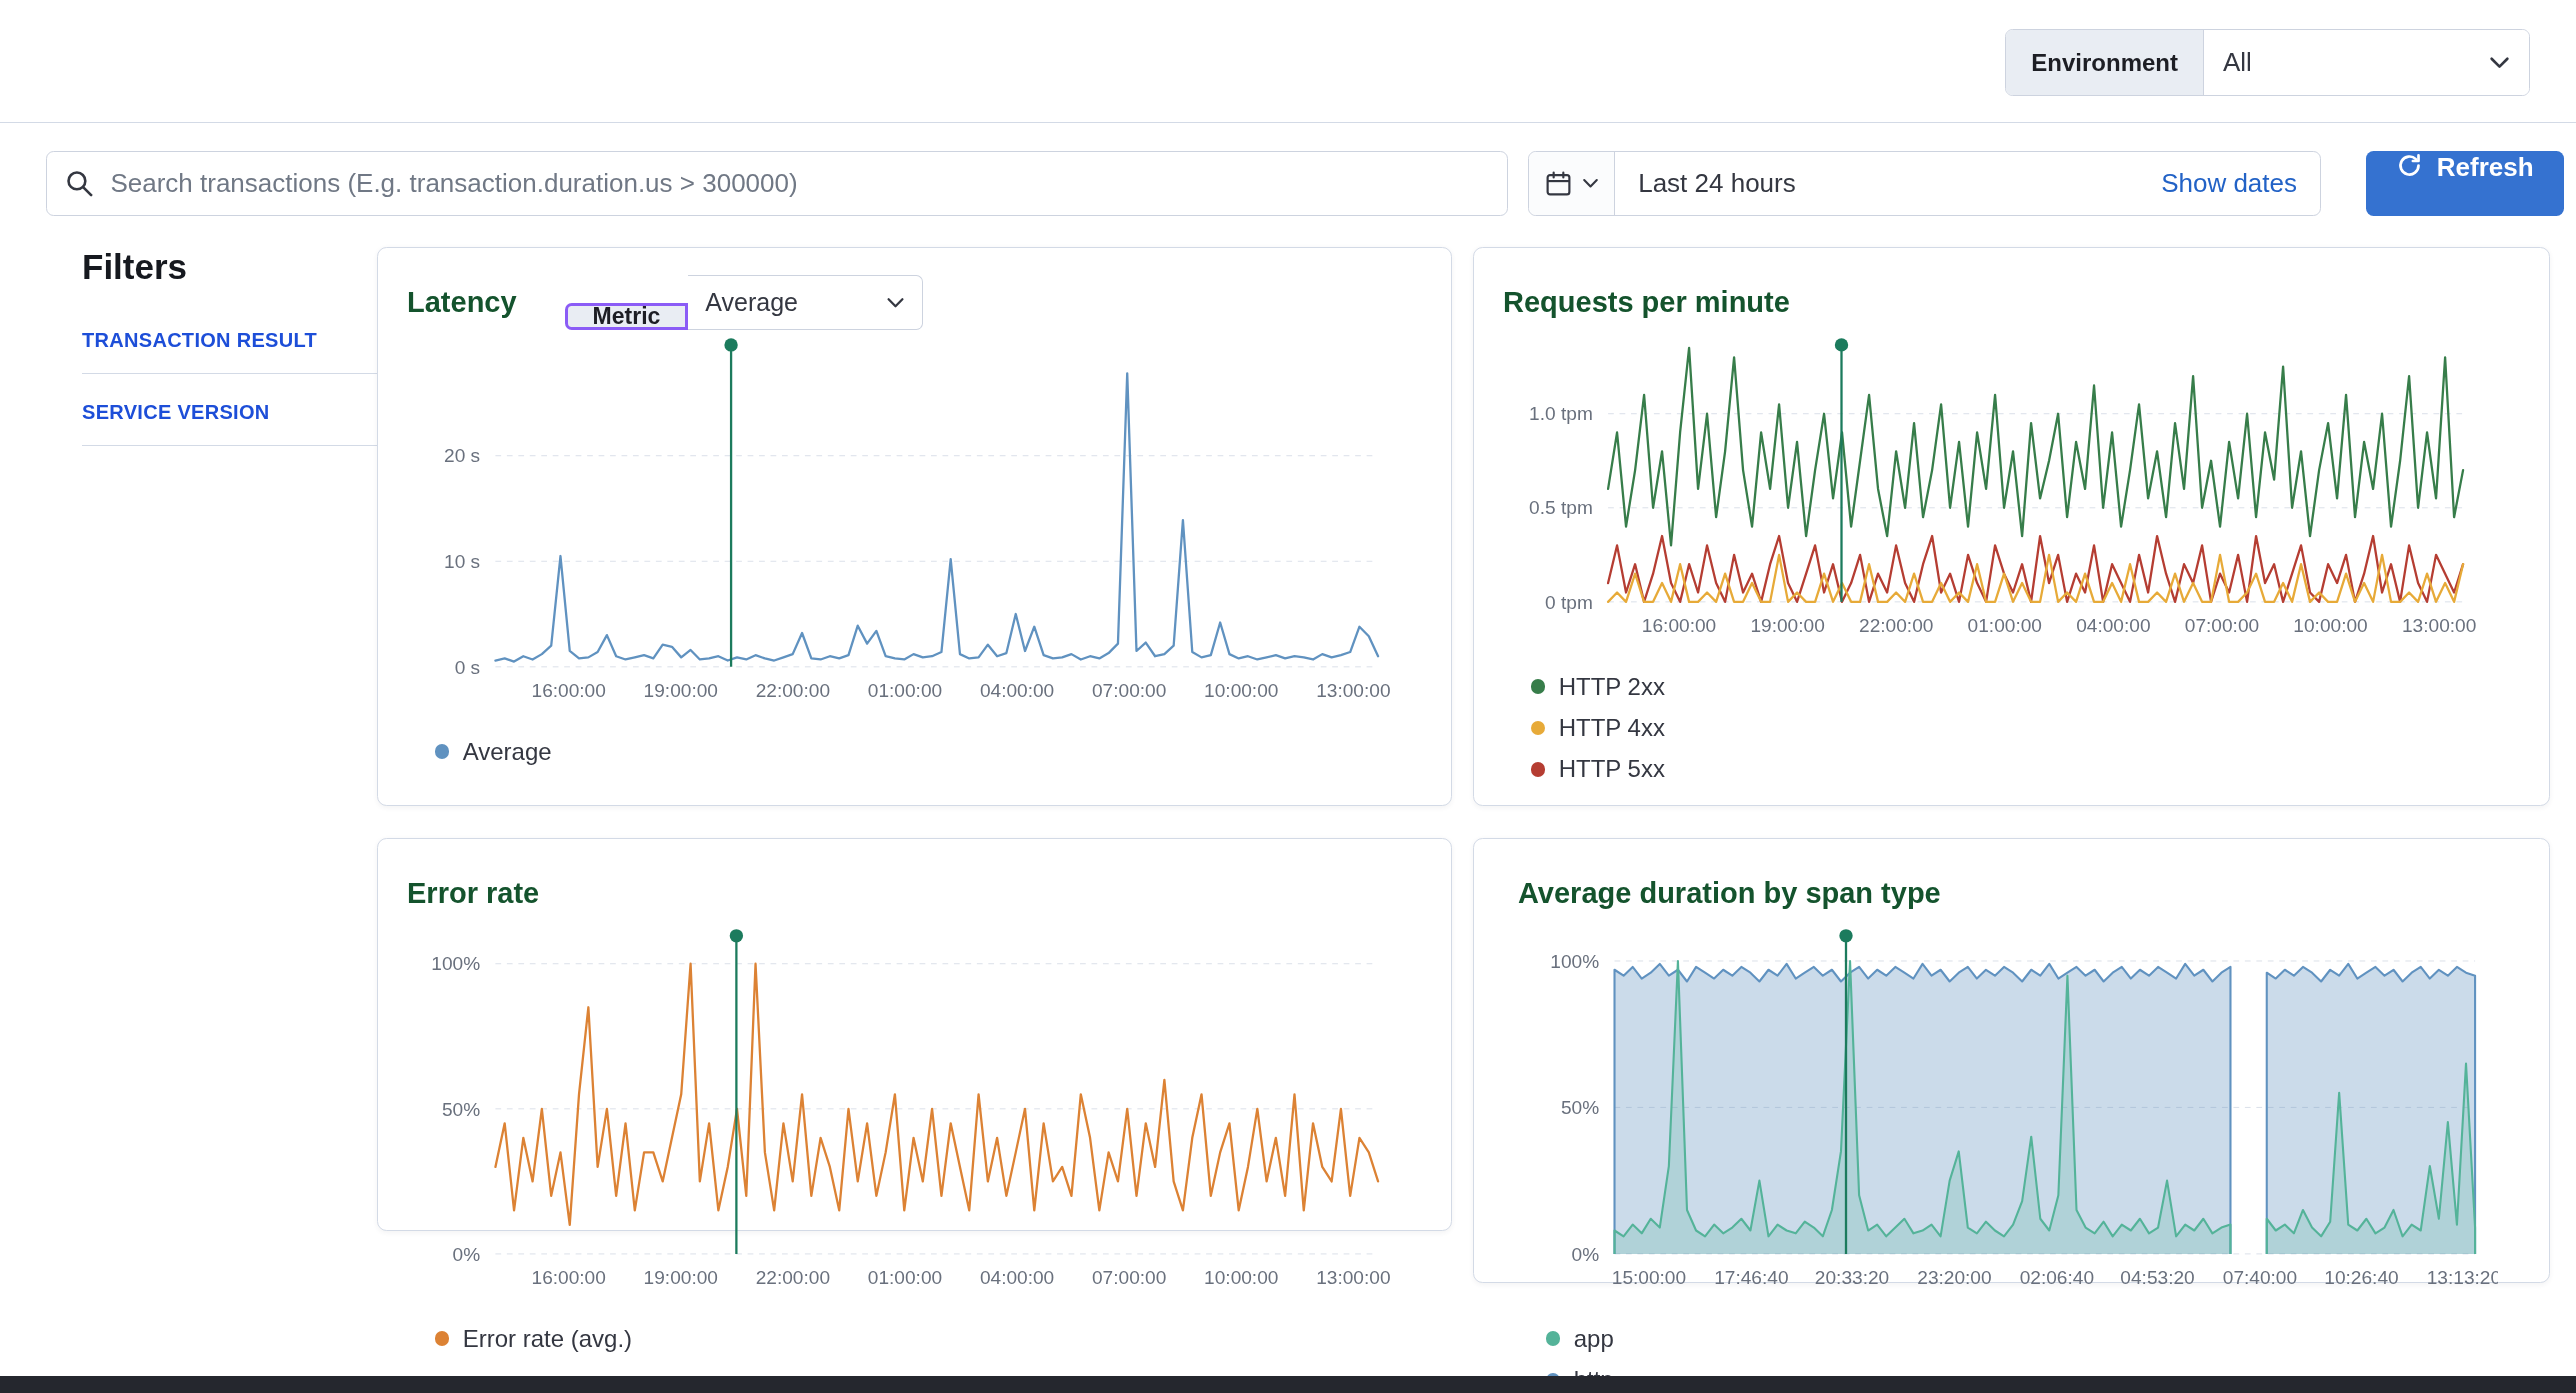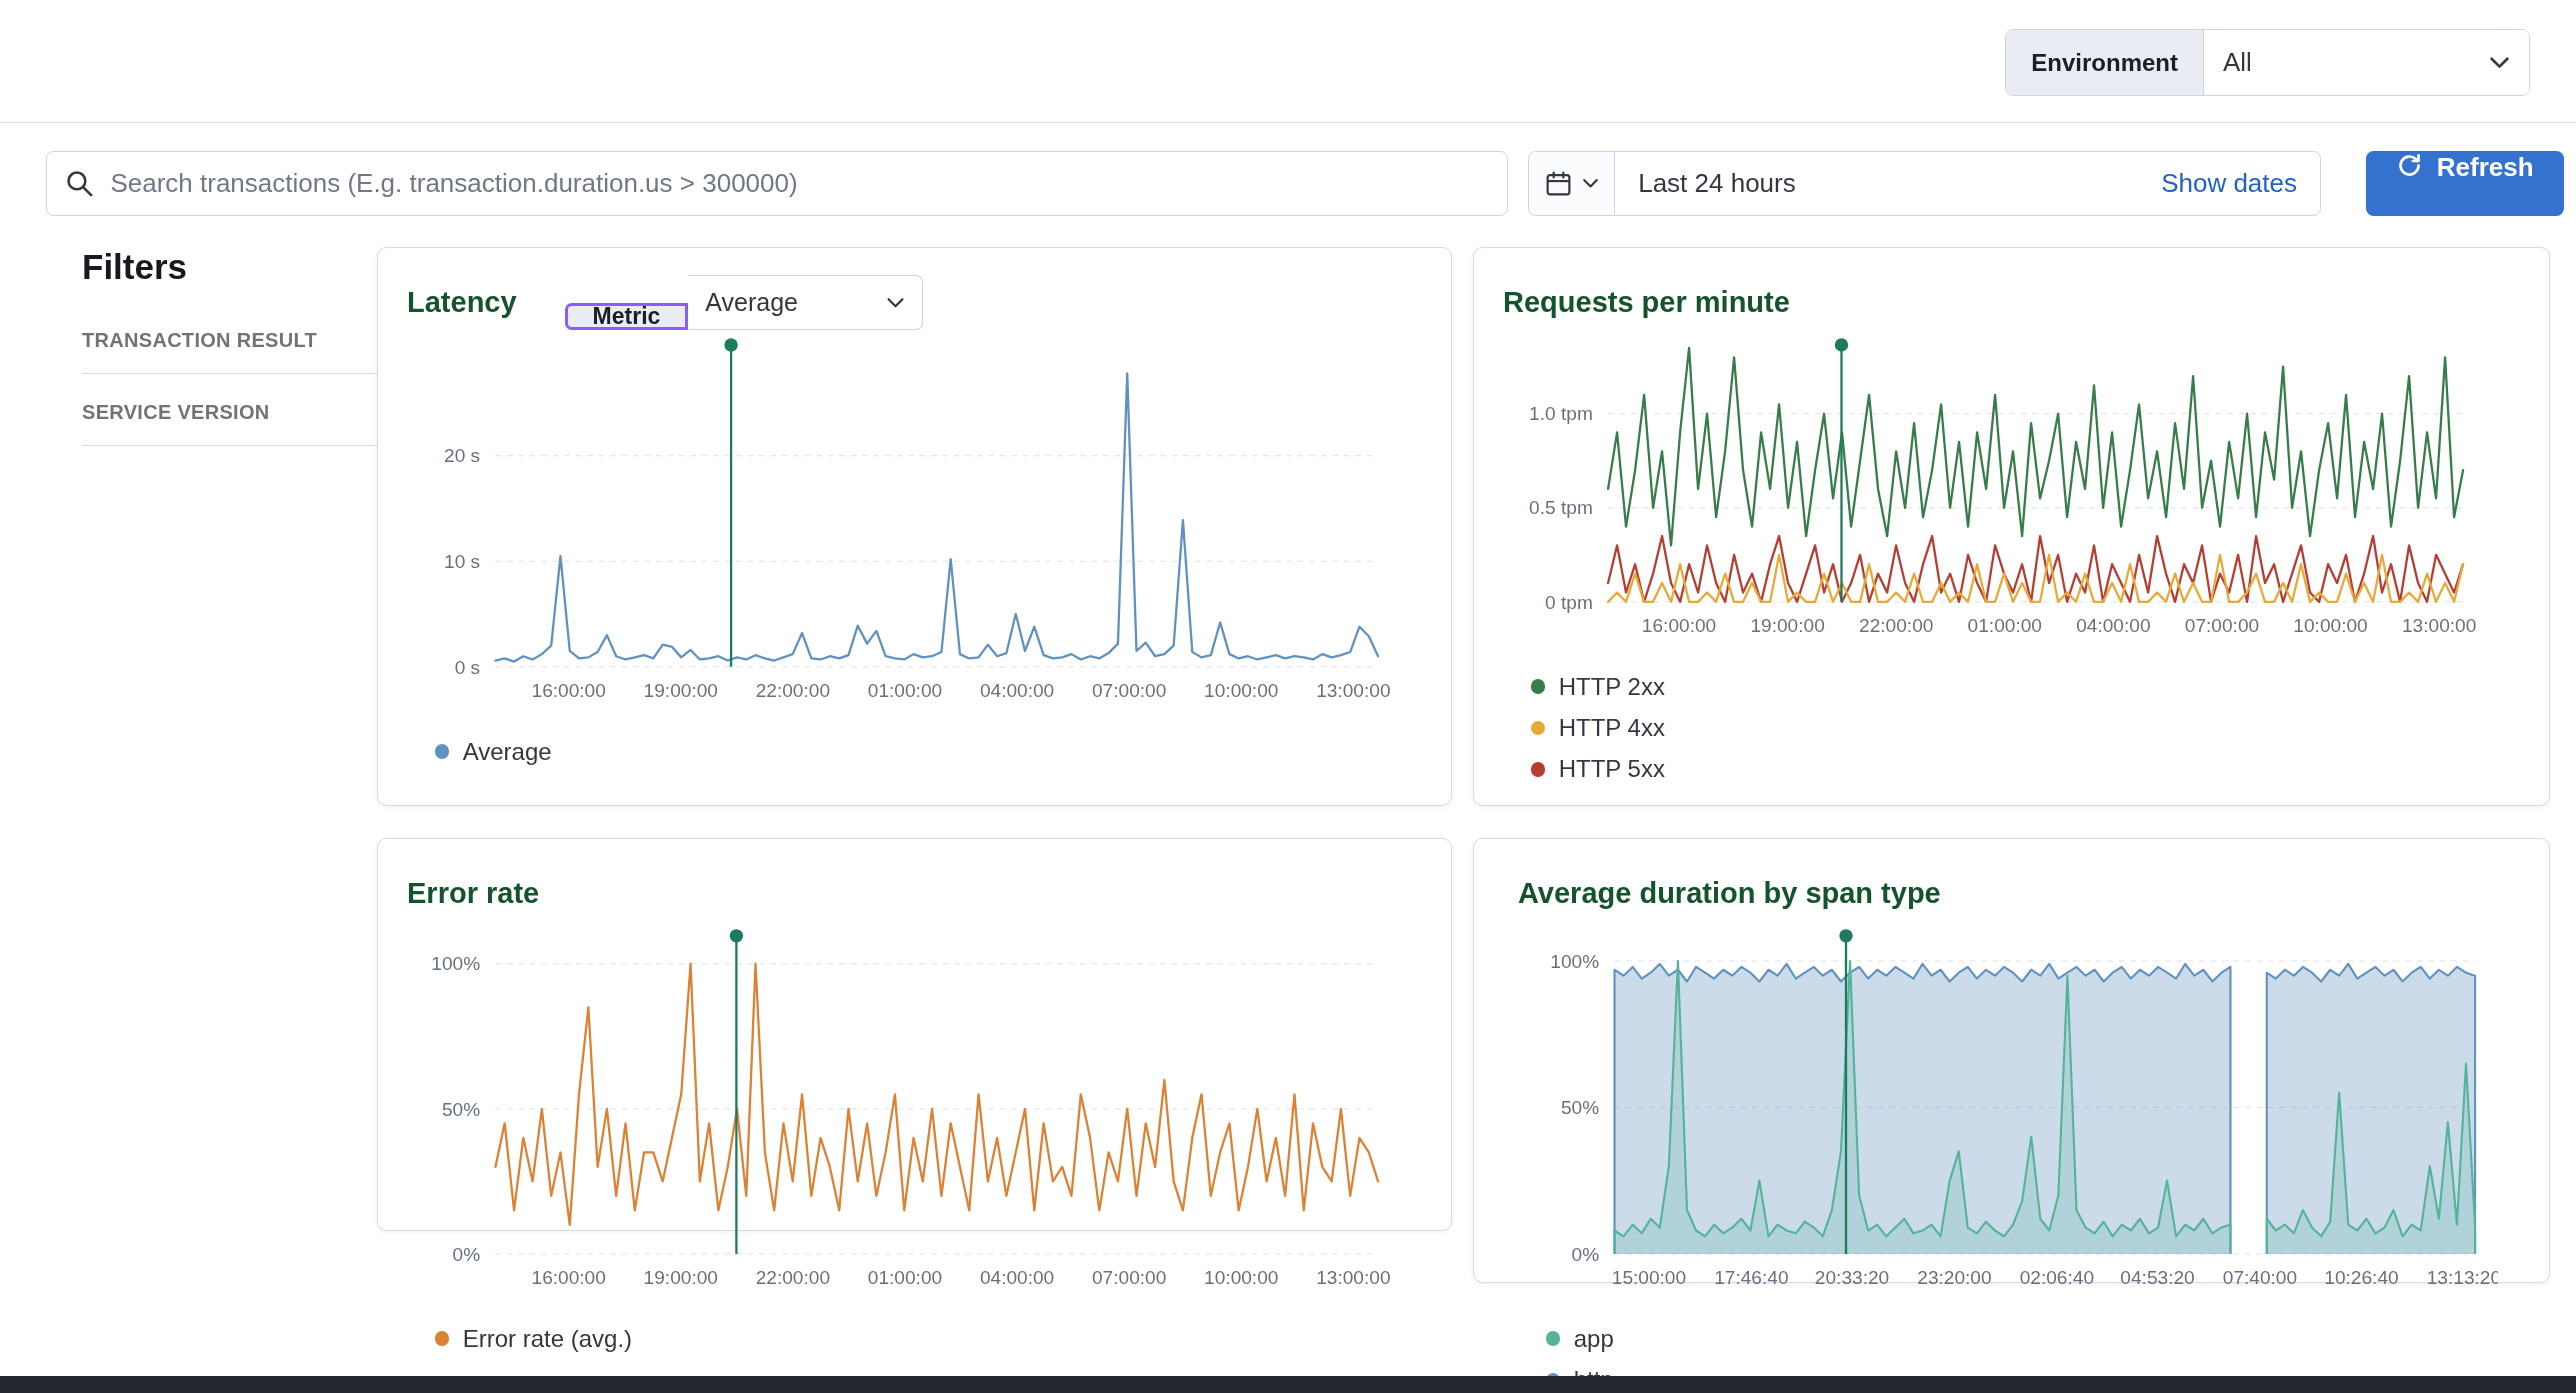--- a/index.html
+++ b/index.html
@@ -22,21 +22,21 @@
   .search-box input::placeholder{color:#707885;opacity:1;}
   .date-picker{position:absolute;left:1528px;top:151px;width:793px;height:65px;border:1px solid #cdd3df;border-radius:7.6px;display:flex;box-sizing:border-box;background:#fff;}
   .dp-cal{display:flex;align-items:center;gap:8.6px;padding:0 15.3px;background:#fbfcfd;border:none;border-right:1px solid #cdd3df;border-radius:7.6px 0 0 7.6px;cursor:pointer;font-family:inherit;}
   .dp-main{flex:1;display:flex;align-items:center;padding:0 23px;font-size:26px;color:#343741;cursor:pointer;}
   .show-dates{margin-left:auto;color:#2262c6;text-decoration:none;cursor:pointer;}
   .refresh-btn{position:absolute;left:2350px;top:151px;width:198px;height:65px;background:#3572d0;border:none;border-radius:7.6px;color:#fff;font-size:26px;font-weight:700;font-family:Liberation Sans, sans-serif;display:flex;justify-content:center;gap:13.4px;cursor:pointer;margin-left:16px;}
 
   
   .filters{position:absolute;left:46px;top:247px;width:298px;margin-left:36px;}
   .filters h2{margin:0 0 42px;font-size:35px;font-weight:700;color:#16191f;}
-  .filter-section{padding-bottom:21px;border-bottom:1px solid #d3dae6;margin-bottom:27px;font-size:20px;font-weight:700;color:#737373;letter-spacing:0.3px;cursor:pointer;}
+  .filter-section{padding-bottom:21px;border-bottom:1px solid #d3dae6;margin-bottom:27px;font-size:20px;font-weight:700;color:#1d4ed8;letter-spacing:0.3px;cursor:pointer;}
 
   
   .panel{position:absolute;background:#fff;border:1px solid #d3dae6;border-radius:9.6px;box-shadow:0 1.9px 5.7px rgba(52,55,65,0.06);box-sizing:border-box;padding:27px 29px;}
   .p1{left:377px;top:247px;width:1075px;height:559px;}
   .p2{left:1473px;top:247px;width:1077px;height:559px;}
   .p3{left:377px;top:838px;width:1075px;height:393px;}
   .p4{left:1473px;top:838px;width:1077px;height:445px;padding-left:44px;}
   .panel-head{display:flex;align-items:center;gap:48px;min-height:55px;margin-bottom:5.7px;}
   .panel-title{margin:0;font-size:29px;font-weight:700;color:#14532d;}
 

